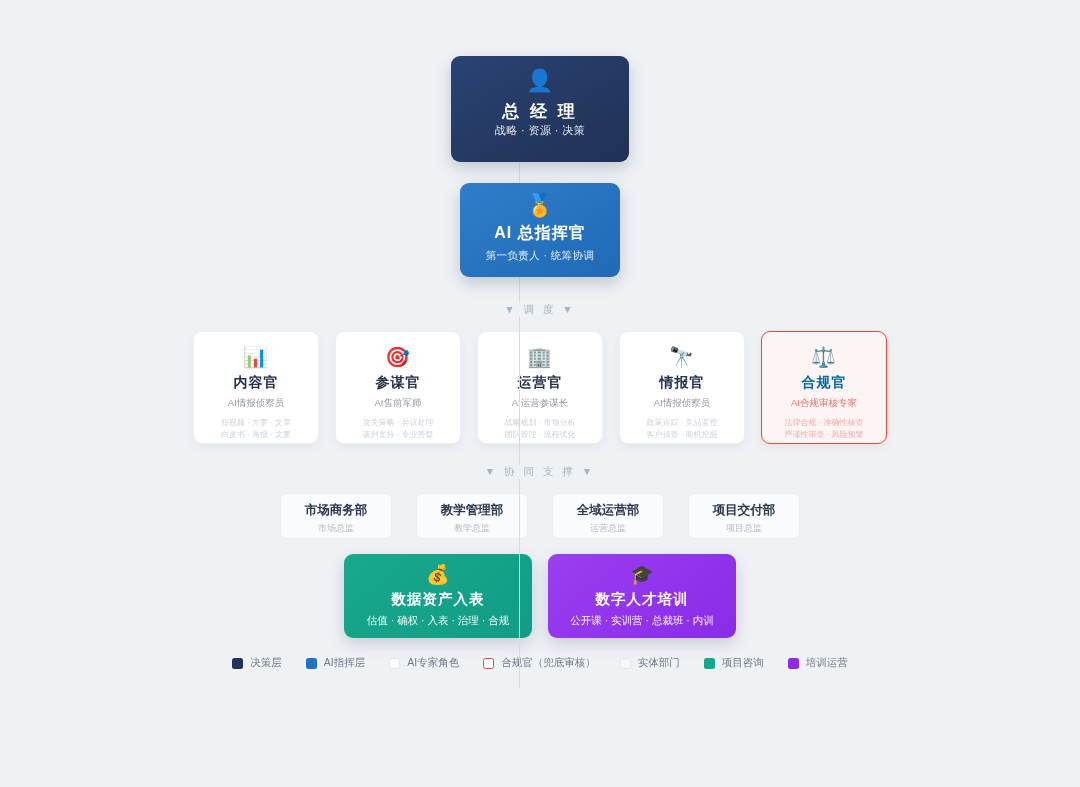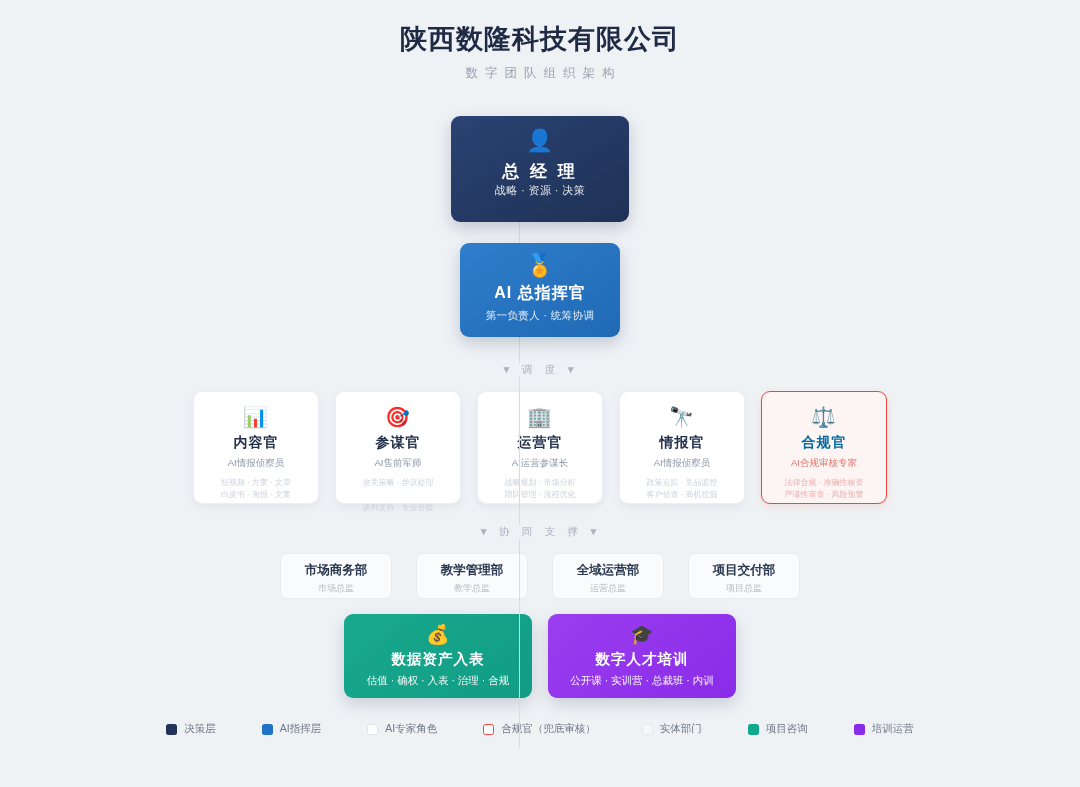--- a/index.html
+++ b/index.html
@@ -69,21 +69,20 @@
   }
   .card-ai .c-title { font-size: 16px; letter-spacing: 1px; margin-top: 5px; }
   .card-ai .c-sub { font-size: 10.5px; margin-top: 5px; }
 
   
   .conn-label {
     position: relative;
     z-index: 3;
     display: flex;
     justify-content: center;
-    font-family: Liberation Mono, monospace;
   }
   .conn-label span {
     background: #eff2f5;
     padding: 0 10px;
     font-size: 10.5px;
     color: #aab2bf;
     letter-spacing: 3px;
   }
 
   
@@ -144,38 +143,34 @@
   .biz-card .emoji { font-size: 19px; line-height: 21px; }
   .biz-card .b-title { font-size: 14.5px; font-weight: bold; margin-top: 5px; letter-spacing: 1px; }
   .biz-card .b-sub { font-size: 10.5px; margin-top: 5px; opacity: .95; }
   .biz-data { background: linear-gradient(140deg,#18a98c 0%,#119c86 100%); }
   .biz-train { background: linear-gradient(140deg,#9a3ef0 0%,#8a2be8 100%); }
 
   
   .legend {
     display: flex;
     justify-content: center;
-    gap: 46px;
-    margin-top: 24px;
+    gap: 24px;
+    margin-top: 18px;
   }
   .legend-item { display: flex; align-items: center; gap: 7px; }
   .legend-swatch {
     width: 11px; height: 11px; border-radius: 2.5px; display: inline-block;
   }
   .legend-label { font-size: 10.5px; color: #6f7887; }
 </style>
 </head>
 <body>
 
 <div class="page">
 
-  <div class="header">
-    <div class="company-title">陕西数隆科技有限公司</div>
-    <div class="company-sub">数字团队组织架构</div>
-  </div>
 
   <div class="chart">
 
     <div class="spine" style="top:104px;height:136px;"></div>
     <div class="spine" style="top:236px;height:148px;"></div>
     <div class="spine" style="top:374px;height:158px;"></div>
     <div class="spine" style="top:524px;height:108px;"></div>
 
     <div class="row" style="margin-top:34px;">
       <div class="exec-card card-gm">
@@ -205,21 +200,21 @@
         <div class="r-sub">AI情报侦察员</div>
         <div class="r-det">短视频 · 方案 · 文章</div>
         <div class="r-det" style="margin-top:1px;">白皮书 · 海报 · 文案</div>
       </div>
 
       <div class="role-card">
         <div class="emoji">🎯</div>
         <div class="r-title">参谋官</div>
         <div class="r-sub">AI售前军师</div>
         <div class="r-det">攻关策略 · 异议处理</div>
-        <div class="r-det" style="margin-top:14px;text-align:center;">谈判支持 · 专业答疑</div>
+        <div class="r-det" style="margin-top:1px;text-align:center;">谈判支持 · 专业答疑</div>
       </div>
 
       <div class="role-card">
         <div class="emoji">🏢</div>
         <div class="r-title">运营官</div>
         <div class="r-sub">AI运营参谋长</div>
         <div class="r-det">战略规划 · 市场分析</div>
         <div class="r-det" style="margin-top:1px;">团队管理 · 流程优化</div>
       </div>
 

